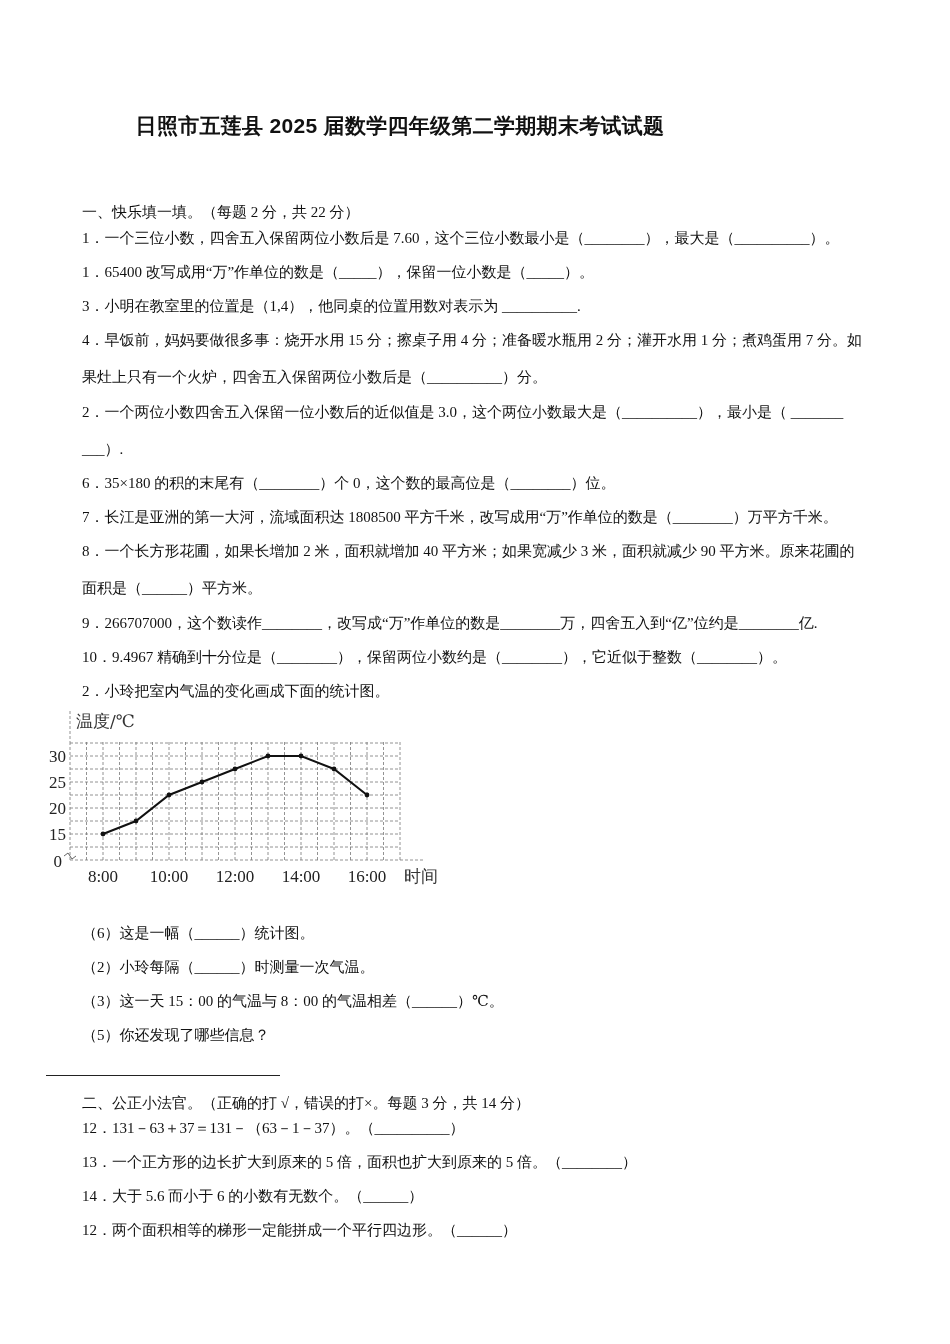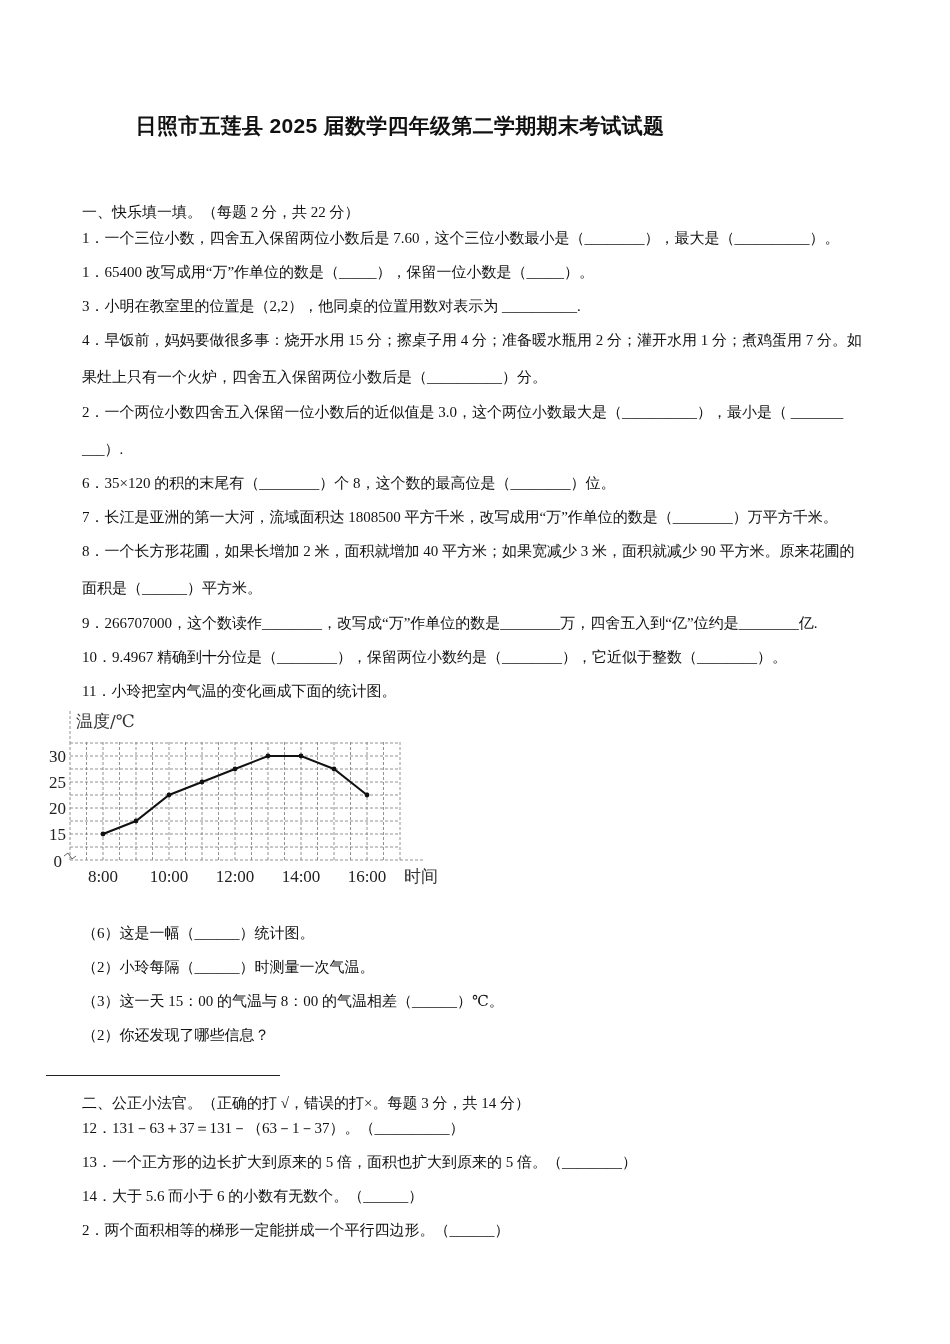--- a/index.html
+++ b/index.html
@@ -14,32 +14,32 @@
   .answer-rule { position: absolute; left: 46px; top: 1075px; width: 234px; border-top: 1px solid #222; }
 </style>
 </head>
 <body>
 
 <div class="page-title">日照市五莲县 2025 届数学四年级第二学期期末考试试题</div>
 
 <div class="line sec" style="top:202px">一、快乐填一填。（每题 2 分，共 22 分）</div>
 <div class="line" style="top:228px">1．一个三位小数，四舍五入保留两位小数后是 7.60，这个三位小数最小是（________），最大是（__________）。</div>
 <div class="line" style="top:262px">1．65400 改写成用“万”作单位的数是（_____），保留一位小数是（_____）。</div>
-<div class="line" style="top:296px">3．小明在教室里的位置是（2,2），他同桌的位置用数对表示为 __________.</div>
+<div class="line" style="top:296px">3．小明在教室里的位置是（1,4），他同桌的位置用数对表示为 __________.</div>
 <div class="line" style="top:330px">4．早饭前，妈妈要做很多事：烧开水用 15 分；擦桌子用 4 分；准备暖水瓶用 2 分；灌开水用 1 分；煮鸡蛋用 7 分。如</div>
 <div class="line" style="top:367px">果灶上只有一个火炉，四舍五入保留两位小数后是（__________）分。</div>
 <div class="line" style="top:402px">2．一个两位小数四舍五入保留一位小数后的近似值是 3.0，这个两位小数最大是（__________），最小是（ _______</div>
 <div class="line" style="top:439px">___）.</div>
-<div class="line" style="top:473px">6．35×120 的积的末尾有（________）个 8，这个数的最高位是（________）位。</div>
+<div class="line" style="top:473px">6．35×180 的积的末尾有（________）个 0，这个数的最高位是（________）位。</div>
 <div class="line" style="top:507px">7．长江是亚洲的第一大河，流域面积达 1808500 平方千米，改写成用“万”作单位的数是（________）万平方千米。</div>
 <div class="line" style="top:541px">8．一个长方形花圃，如果长增加 2 米，面积就增加 40 平方米；如果宽减少 3 米，面积就减少 90 平方米。原来花圃的</div>
 <div class="line" style="top:578px">面积是（______）平方米。</div>
 <div class="line" style="top:613px">9．266707000，这个数读作________，改写成“万”作单位的数是________万，四舍五入到“亿”位约是________亿.</div>
 <div class="line" style="top:647px">10．9.4967 精确到十分位是（________），保留两位小数约是（________），它近似于整数（________）。</div>
-<div class="line" style="top:681px">11．小玲把室内气温的变化画成下面的统计图。</div>
+<div class="line" style="top:681px">2．小玲把室内气温的变化画成下面的统计图。</div>
 
 <div class="chart">
   <svg id="chart-svg" width="410" height="185" viewBox="0 0 410 185">
       <line x1="26" y1="35" x2="26" y2="153" stroke="#777" stroke-width="0.8" stroke-dasharray="3,2"></line>
       <line x1="42.5" y1="35" x2="42.5" y2="153" stroke="#777" stroke-width="0.8" stroke-dasharray="3,2"></line>
       <line x1="59" y1="35" x2="59" y2="153" stroke="#777" stroke-width="0.8" stroke-dasharray="3,2"></line>
       <line x1="75.5" y1="35" x2="75.5" y2="153" stroke="#777" stroke-width="0.8" stroke-dasharray="3,2"></line>
       <line x1="92" y1="35" x2="92" y2="153" stroke="#777" stroke-width="0.8" stroke-dasharray="3,2"></line>
       <line x1="108.5" y1="35" x2="108.5" y2="153" stroke="#777" stroke-width="0.8" stroke-dasharray="3,2"></line>
       <line x1="125" y1="35" x2="125" y2="153" stroke="#777" stroke-width="0.8" stroke-dasharray="3,2"></line>
@@ -91,20 +91,20 @@
       <circle cx="224" cy="49" r="2.4" fill="#111"></circle>
       <circle cx="257" cy="49" r="2.4" fill="#111"></circle>
       <circle cx="290" cy="62" r="2.4" fill="#111"></circle>
       <circle cx="323" cy="88" r="2.4" fill="#111"></circle>
     </svg>
 </div>
 
 <div class="line" style="top:923px">（6）这是一幅（______）统计图。</div>
 <div class="line" style="top:957px">（2）小玲每隔（______）时测量一次气温。</div>
 <div class="line" style="top:991px">（3）这一天 15：00 的气温与 8：00 的气温相差（______）℃。</div>
-<div class="line" style="top:1025px">（2）你还发现了哪些信息？</div>
+<div class="line" style="top:1025px">（5）你还发现了哪些信息？</div>
 <div class="answer-rule"></div>
 
 <div class="line sec" style="top:1093px">二、公正小法官。（正确的打 √，错误的打×。每题 3 分，共 14 分）</div>
 <div class="line" style="top:1118px">12．131－63＋37＝131－（63－1－37）。（__________）</div>
 <div class="line" style="top:1152px">13．一个正方形的边长扩大到原来的 5 倍，面积也扩大到原来的 5 倍。（________）</div>
 <div class="line" style="top:1186px">14．大于 5.6 而小于 6 的小数有无数个。（______）</div>
-<div class="line" style="top:1220px">2．两个面积相等的梯形一定能拼成一个平行四边形。（______）</div>
+<div class="line" style="top:1220px">12．两个面积相等的梯形一定能拼成一个平行四边形。（______）</div>
 
 </body></html>

